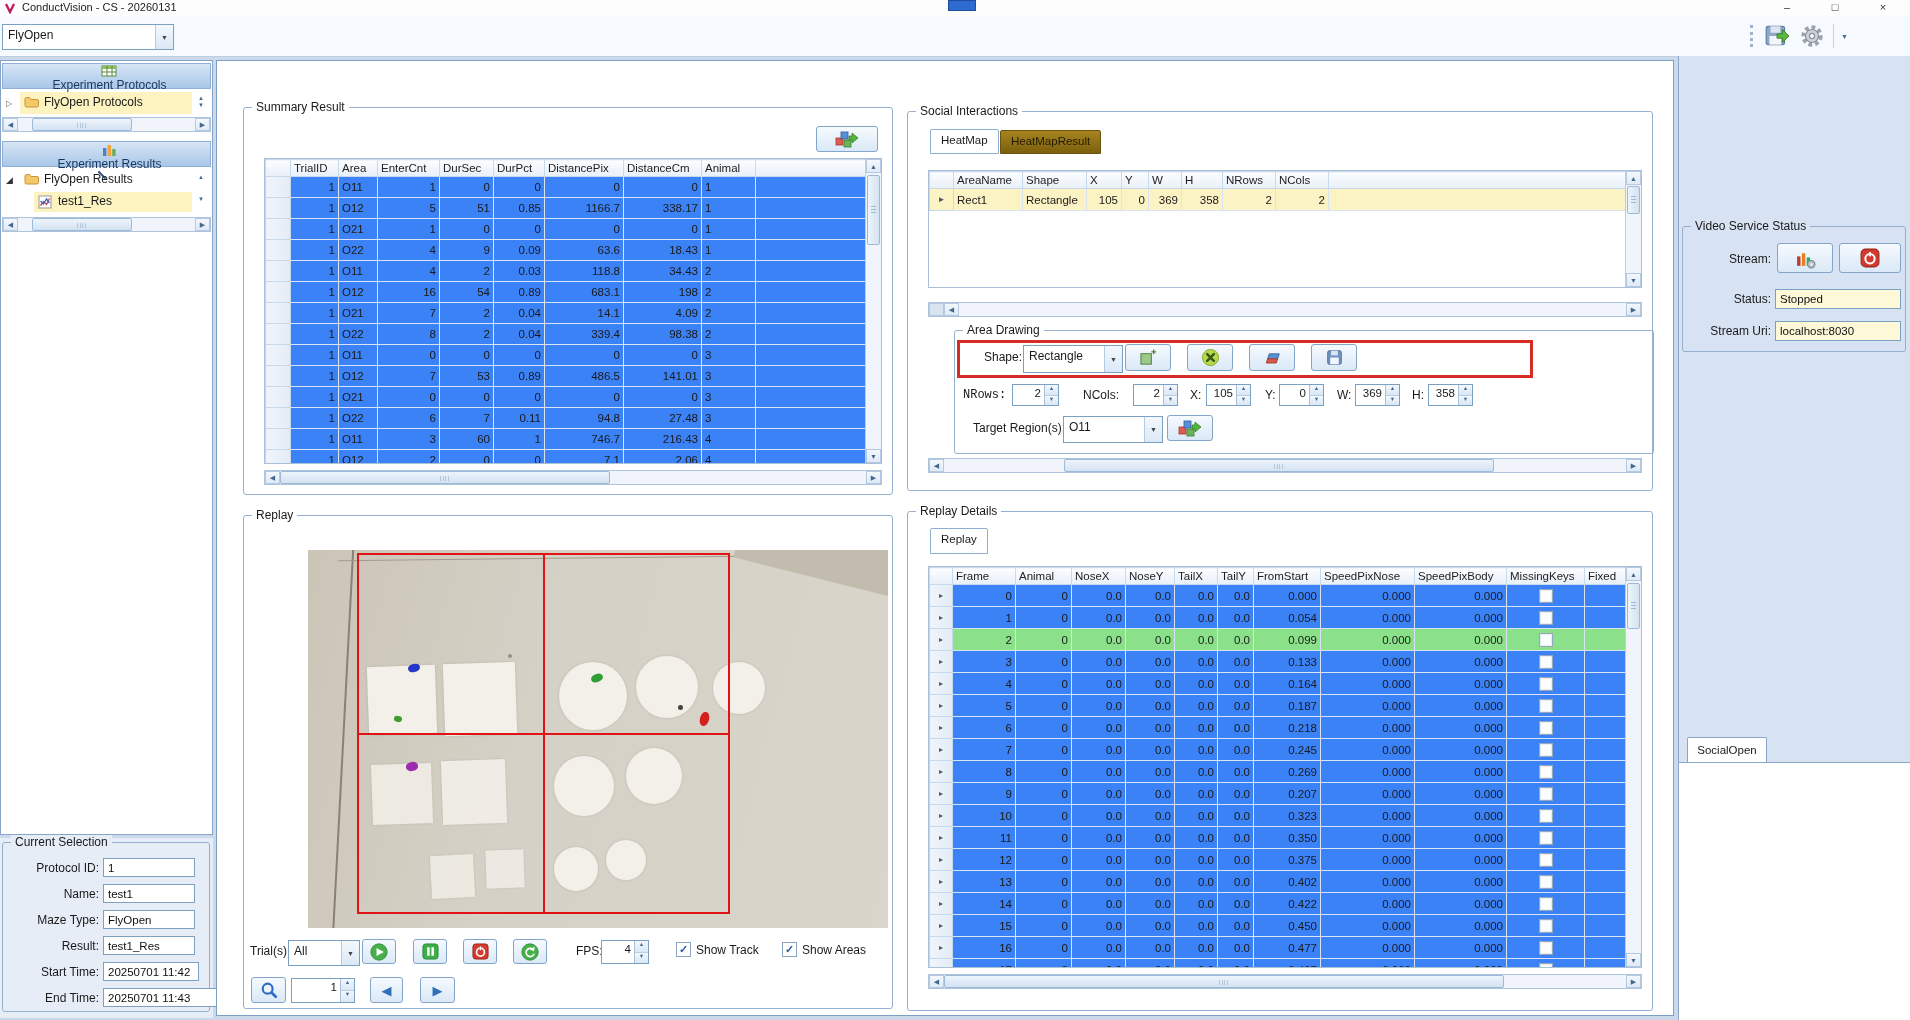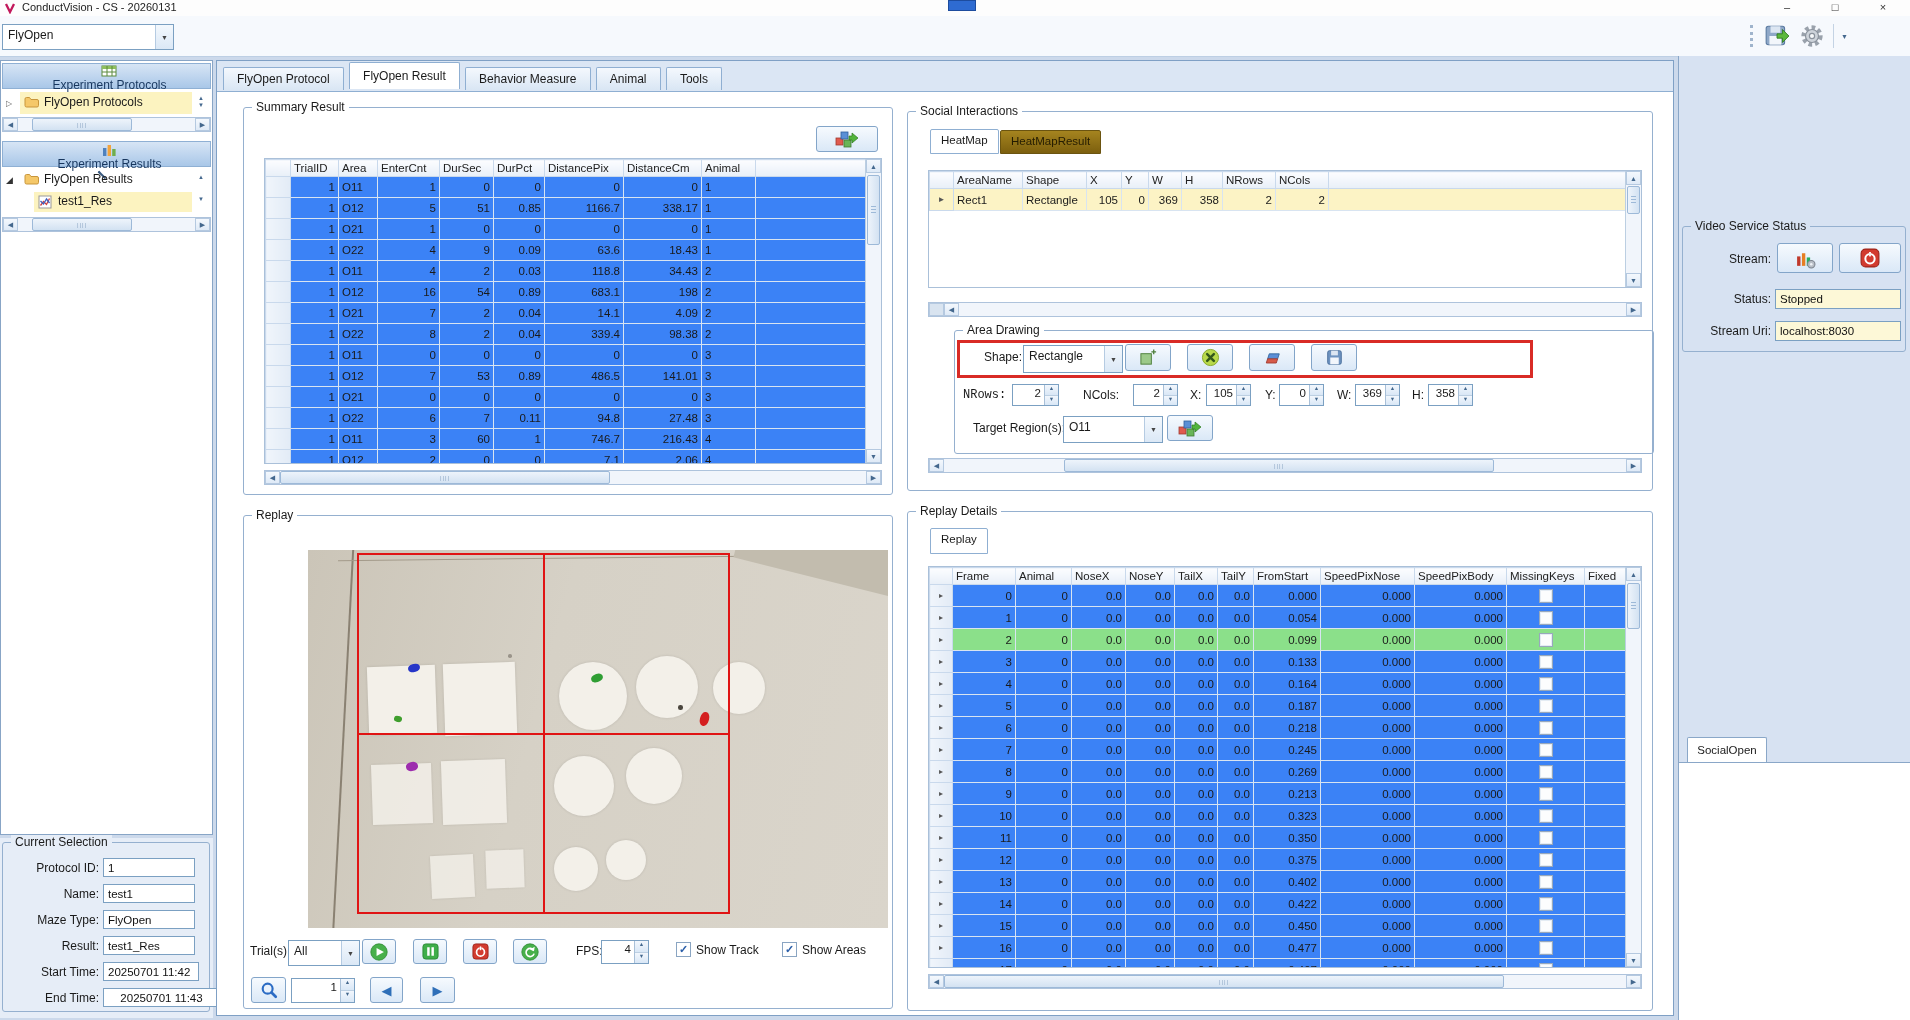--- a/index.html
+++ b/index.html
@@ -260,32 +260,25 @@
     <input class="fld" style="left: 100px; top: 15px; width: 92px; height: 19px;" readonly="" value="1">
     <span class="lbl lbl-r" style="left:2px;top:44px;width:94px;">Name:</span>
     <input class="fld" style="left: 100px; top: 41px; width: 92px; height: 19px;" readonly="" value="test1">
     <span class="lbl lbl-r" style="left:2px;top:70px;width:94px;">Maze Type:</span>
     <input class="fld" style="left: 100px; top: 67px; width: 92px; height: 19px;" readonly="" value="FlyOpen">
     <span class="lbl lbl-r" style="left:2px;top:96px;width:94px;">Result:</span>
     <input class="fld" style="left: 100px; top: 93px; width: 92px; height: 19px;" readonly="" value="test1_Res">
     <span class="lbl lbl-r" style="left:2px;top:122px;width:94px;">Start Time:</span>
     <input class="fld" style="left: 100px; top: 119px; width: 96px; height: 19px;" readonly="" value="20250701 11:42">
     <span class="lbl lbl-r" style="left:2px;top:148px;width:94px;">End Time:</span>
-    <input class="fld" style="left: 100px; top: 145px; width: 117px; height: 19px; text-align: center;" readonly="" value="20250701 11:43">
+    <input class="fld" style="left: 100px; top: 145px; width: 117px; height: 19px;" readonly="" value="20250701 11:43">
   </div>
 </div>
 
 <div class="abs" id="main-panel">
-  <div id="tabstrip">
-    <span class="mtab">FlyOpen Protocol</span>
-    <span class="mtab active">FlyOpen Result</span>
-    <span class="mtab">Behavior Measure</span>
-    <span class="mtab">Animal</span>
-    <span class="mtab">Tools</span>
-  </div>
 
   <div class="gb gb-white" style="left:26px;top:46px;width:650px;height:388px;">
     <span class="gbt">Summary Result</span>
     <div class="btn abs" style="left:572px;top:18px;width:62px;height:26px;">
       <span class="icon">
         <svg width="24" height="17" viewBox="0 0 24 17">
           <rect x="1" y="7" width="7" height="7" fill="#e05a4e" stroke="#a03a30" stroke-width="0.8"></rect>
           <rect x="6" y="1" width="7" height="7" fill="#5a8fd6" stroke="#2f5f9e" stroke-width="0.8"></rect>
           <rect x="9" y="9" width="7" height="7" fill="#69b557" stroke="#3f7a32" stroke-width="0.8"></rect>
           <path d="M14 5 h3 V2 l6 5 -6 5 v-3 h-3 z" fill="#52b43c" stroke="#2f7a1e" stroke-width="0.7"></path>
@@ -957,21 +950,21 @@
                 <td></td>
               </tr>
               <tr>
                 <td class="rh" style="height: 21px; font-size: 8px;">▸</td>
                 <td style="text-align: right;">9</td>
                 <td style="text-align: right;">0</td>
                 <td style="text-align: right;">0.0</td>
                 <td style="text-align: right;">0.0</td>
                 <td style="text-align: right;">0.0</td>
                 <td style="text-align: right;">0.0</td>
-                <td style="text-align: right;">0.213</td>
+                <td style="text-align: right;">0.207</td>
                 <td style="text-align: right;">0.000</td>
                 <td style="text-align: right;">0.000</td>
                 <td style="text-align: center;"><span class="cbe"></span></td>
                 <td style="text-align: left;"></td>
                 <td></td>
               </tr>
               <tr>
                 <td class="rh" style="height: 21px; font-size: 8px;">▸</td>
                 <td style="text-align: right;">10</td>
                 <td style="text-align: right;">0</td>

